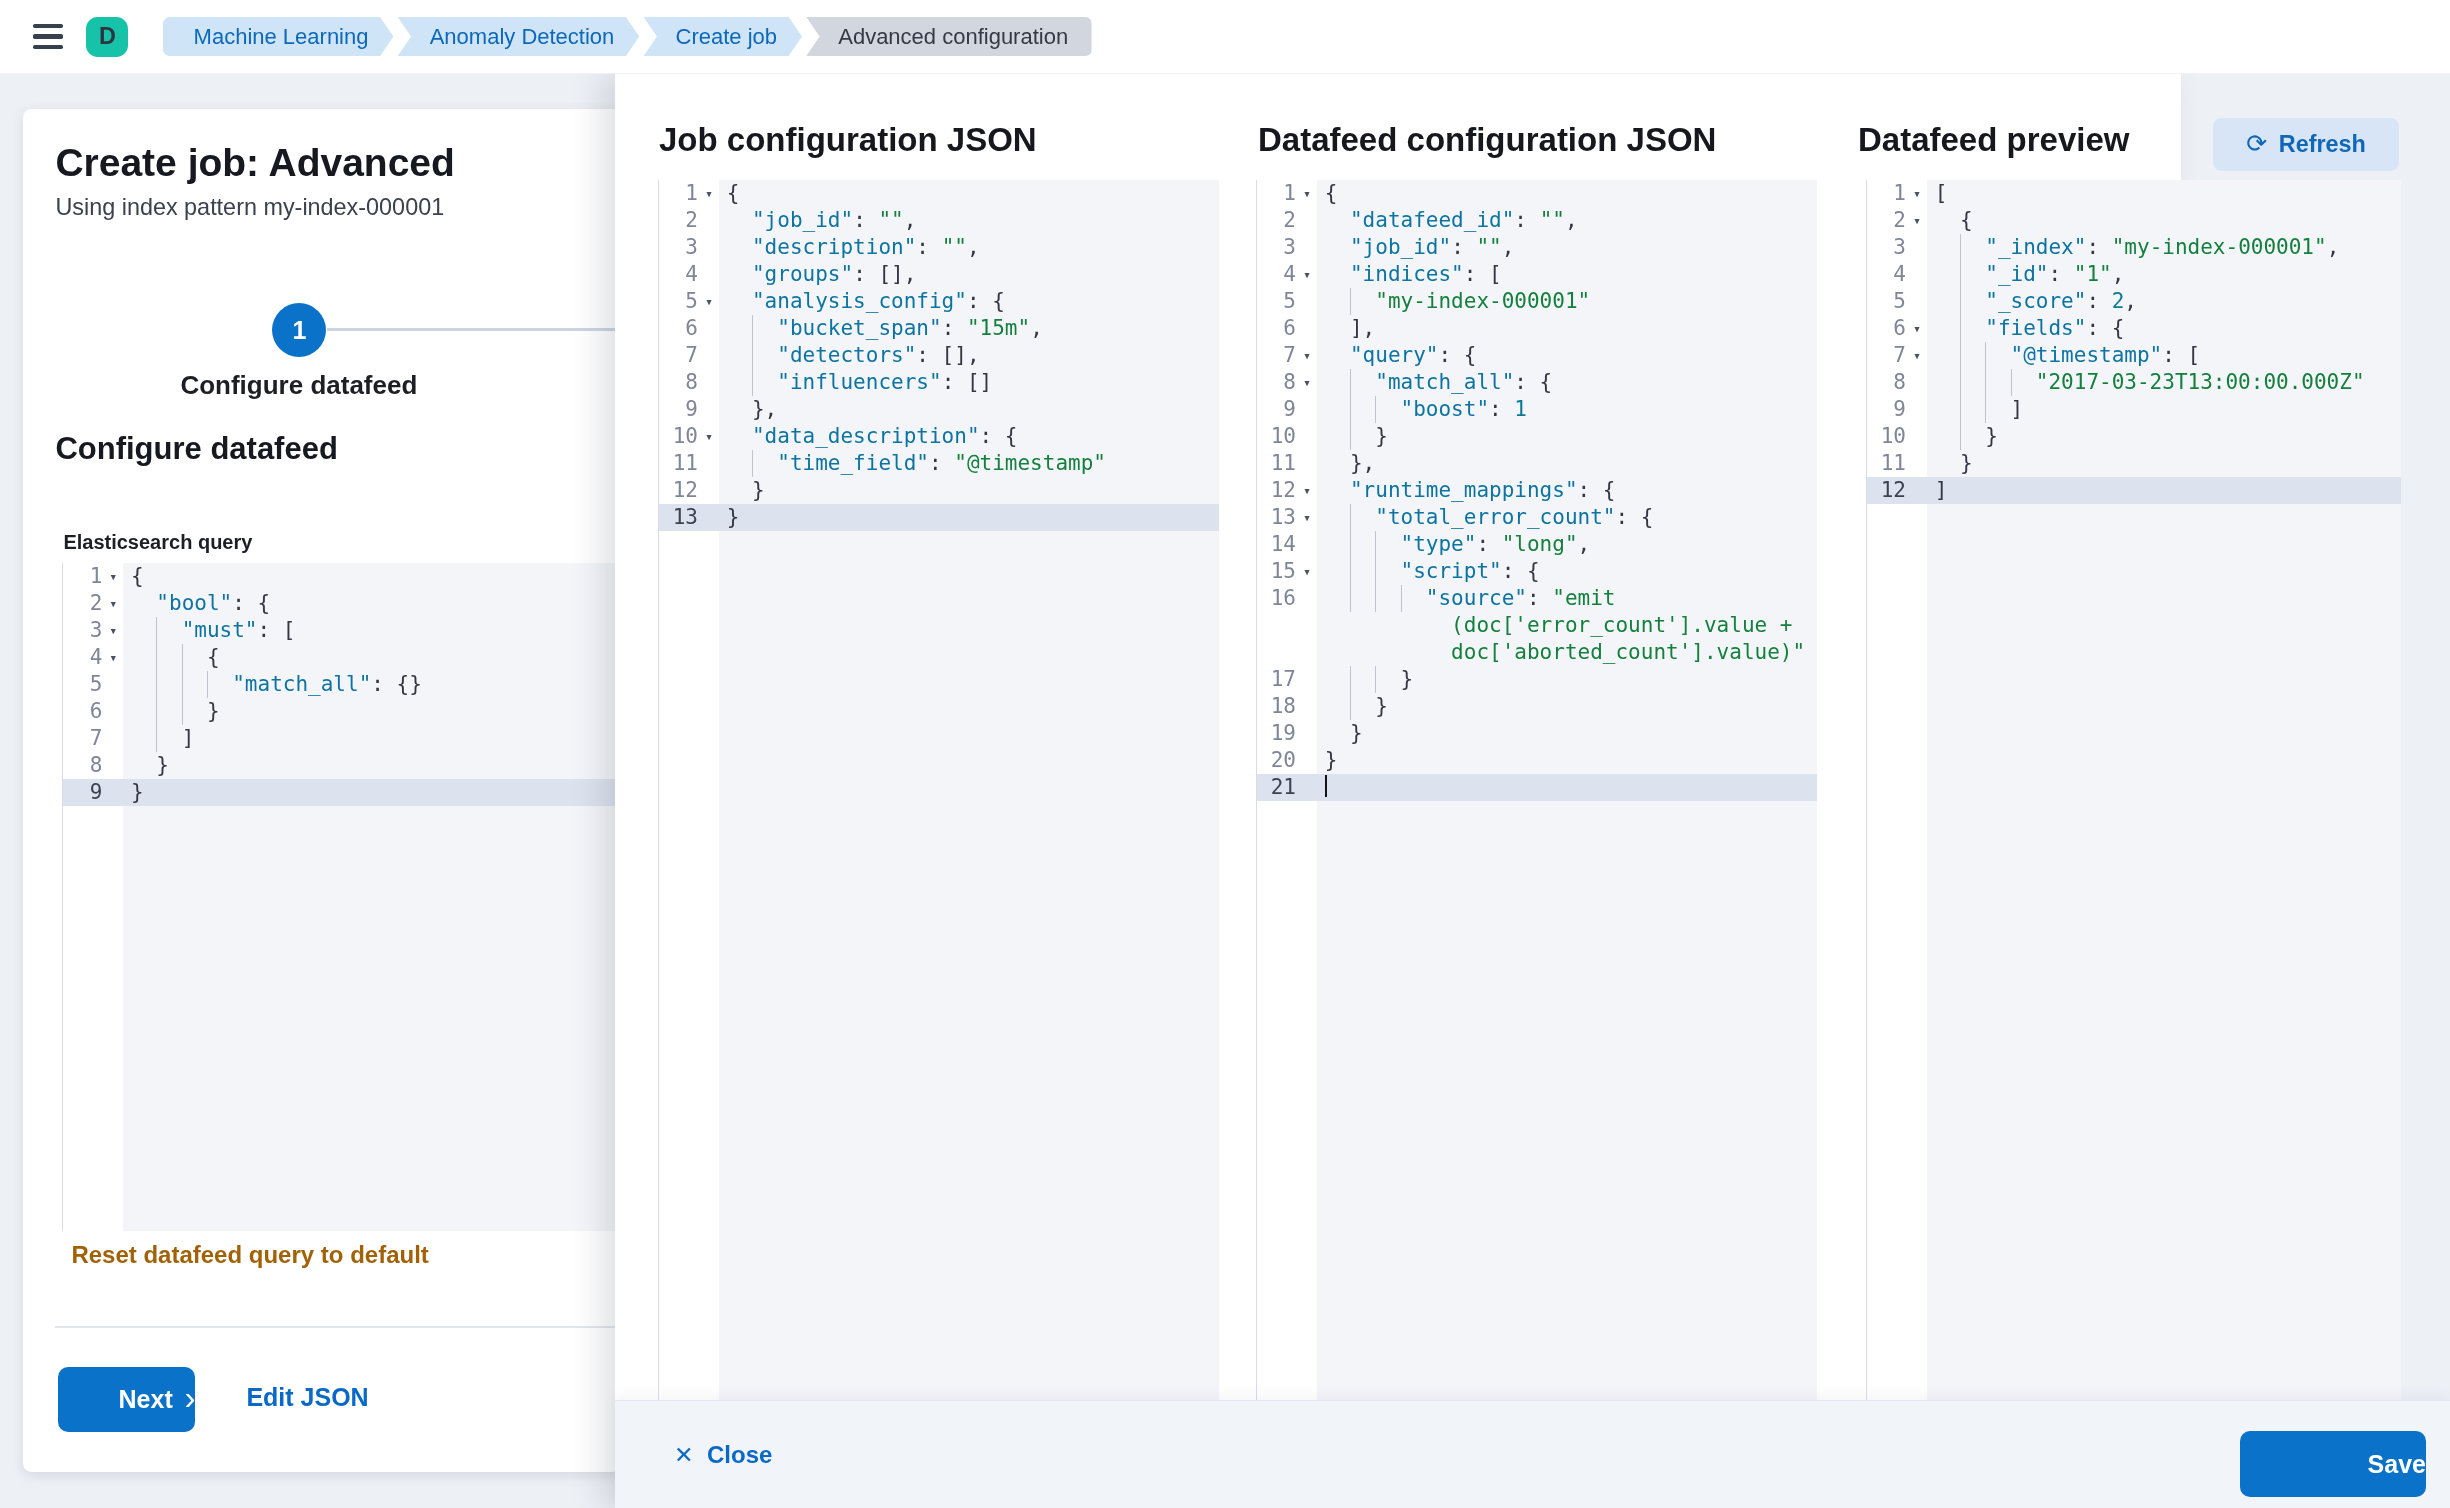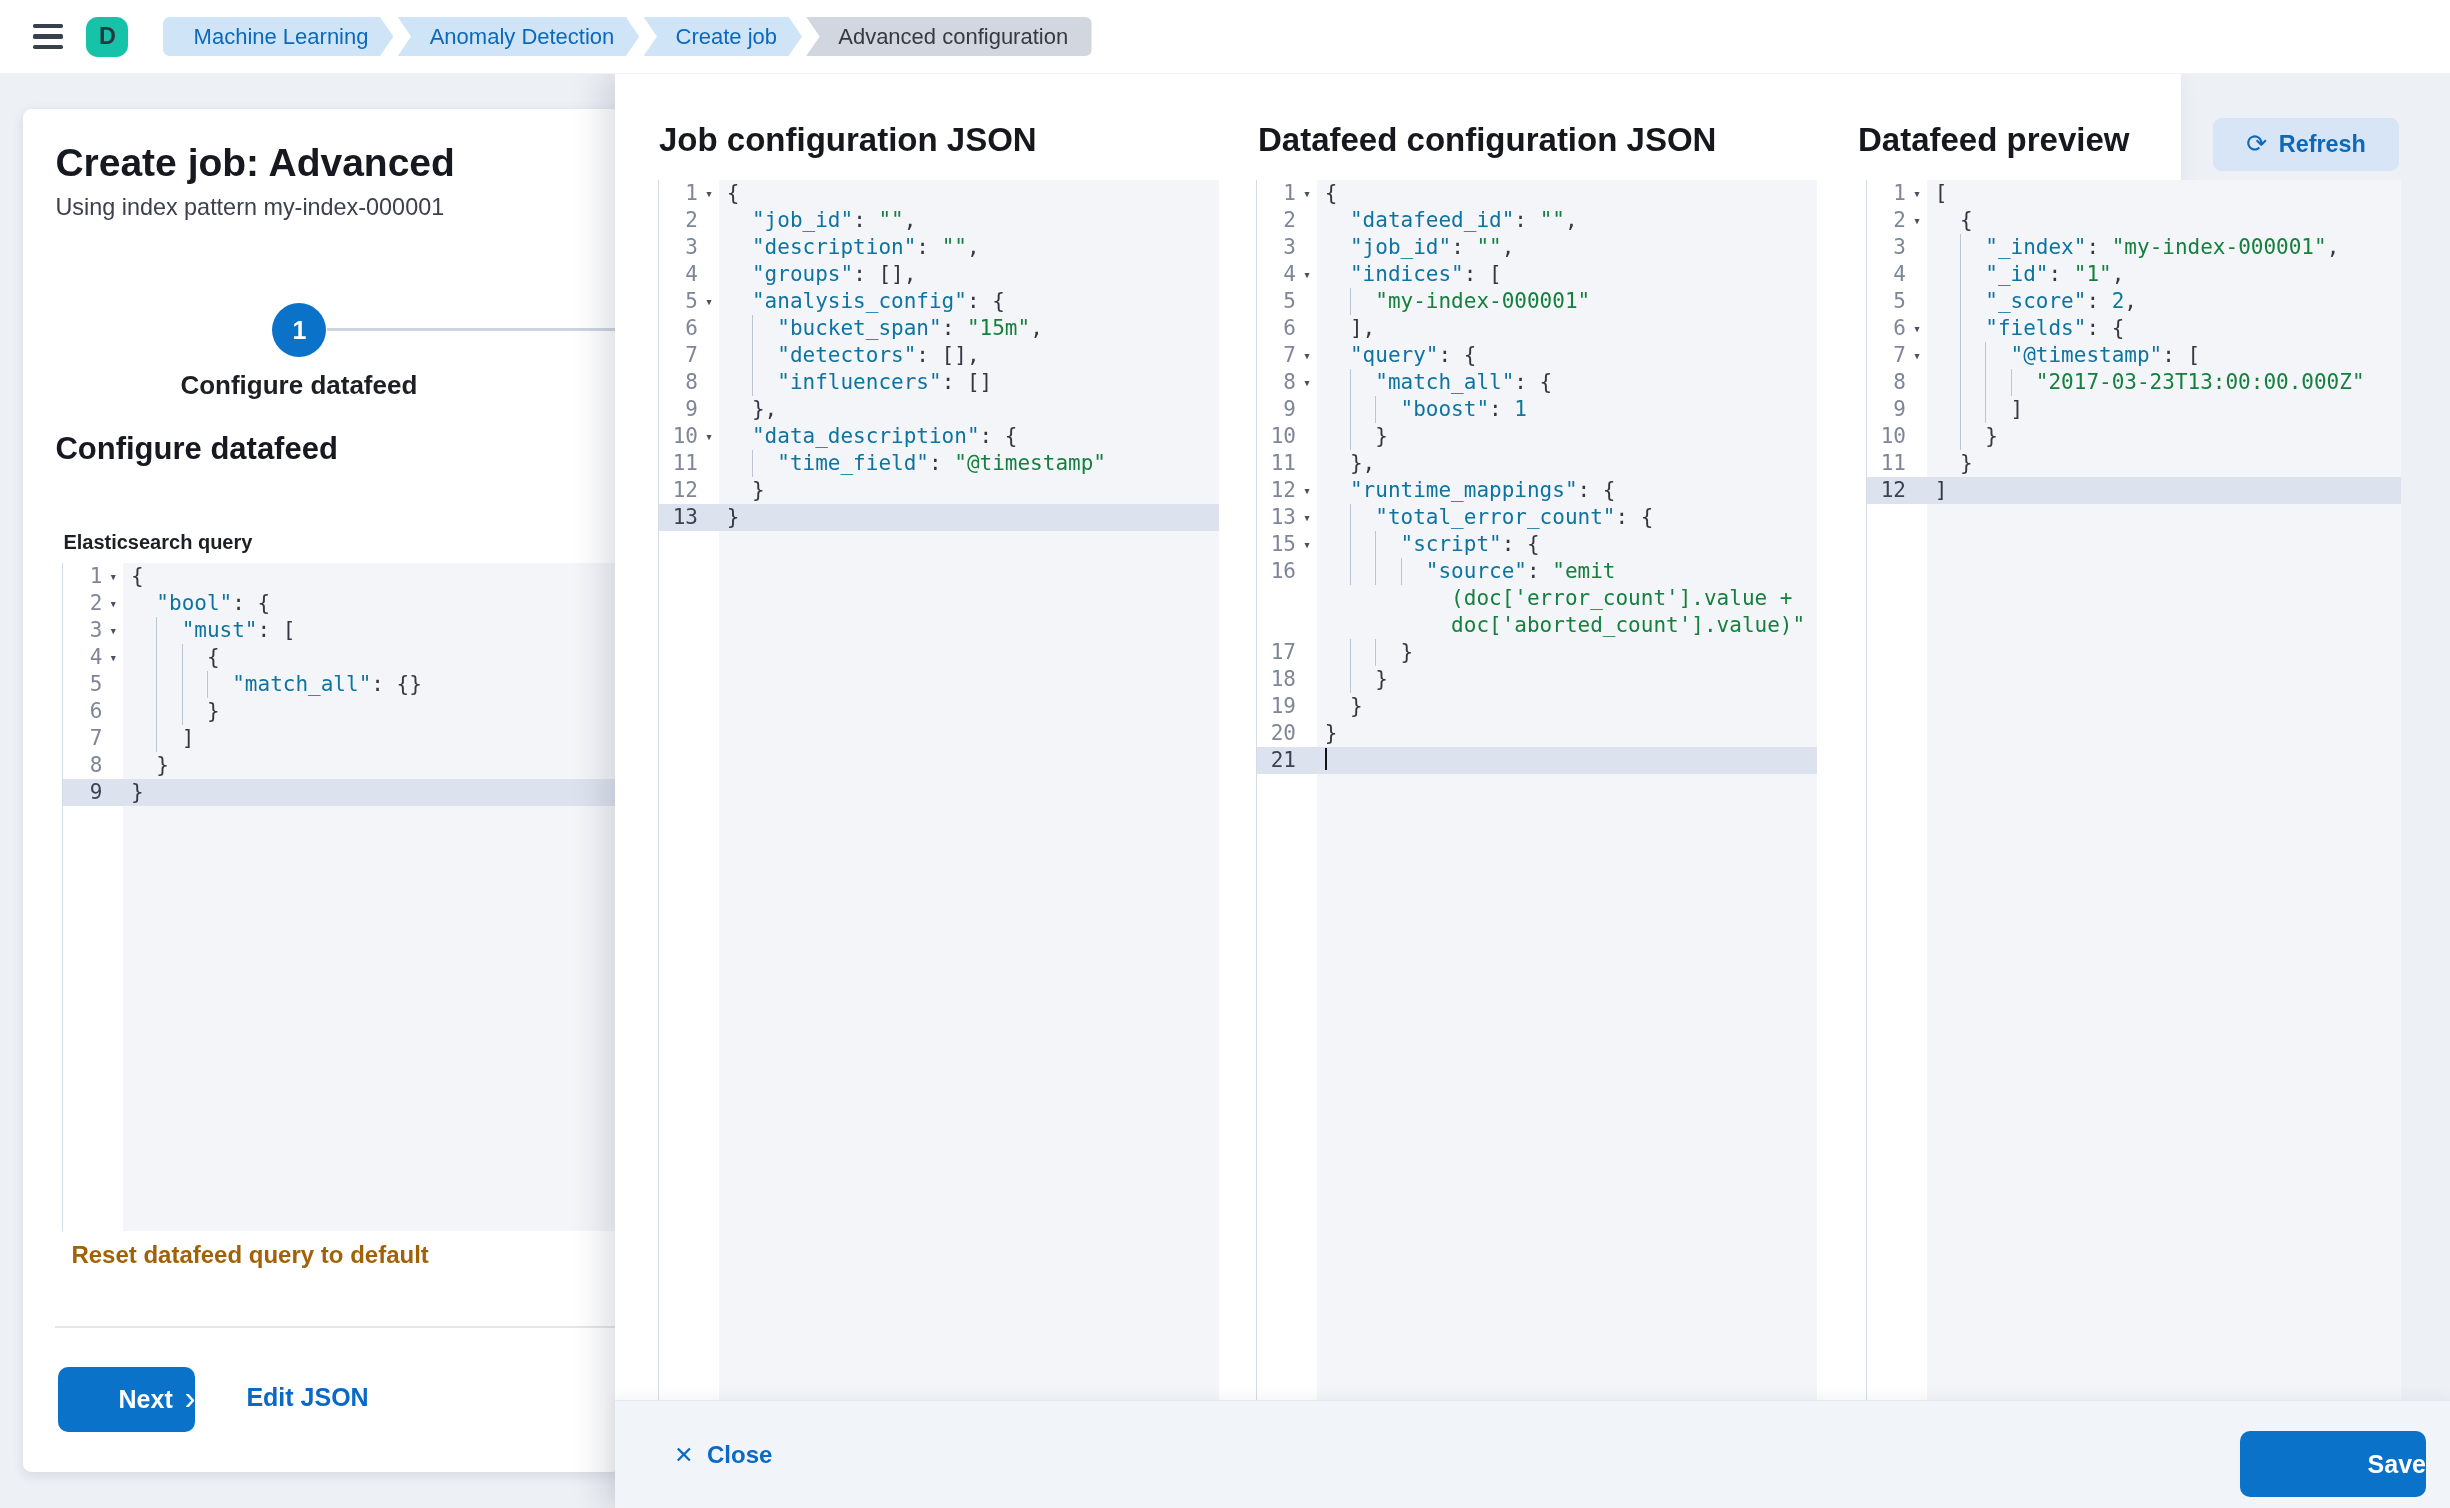--- a/index.html
+++ b/index.html
@@ -339,20 +339,25 @@
         <span class="ln">12</span>
         <span class="fold">▾</span>
         <span class="code"><span class="tk-w">  </span><span class="tk-k">"runtime_mappings"</span><span class="tk-p">: {</span></span>
       </div>
       <div class="crow">
         <span class="ln">13</span>
         <span class="fold">▾</span>
         <span class="code"><span class="tk-w">  </span><span class="tk-g">  </span><span class="tk-k">"total_error_count"</span><span class="tk-p">: {</span></span>
       </div>
       <div class="crow">
+        <span class="ln">14</span>
+        <span class="fold"></span>
+        <span class="code"><span class="tk-w">  </span><span class="tk-g">  </span><span class="tk-g">  </span><span class="tk-k">"type"</span><span class="tk-p">: </span><span class="tk-s">"long"</span><span class="tk-p">,</span></span>
+      </div>
+      <div class="crow">
         <span class="ln">15</span>
         <span class="fold">▾</span>
         <span class="code"><span class="tk-w">  </span><span class="tk-g">  </span><span class="tk-g">  </span><span class="tk-k">"script"</span><span class="tk-p">: {</span></span>
       </div>
       <div class="crow">
         <span class="ln">16</span>
         <span class="fold"></span>
         <span class="code"><span class="tk-w">  </span><span class="tk-g">  </span><span class="tk-g">  </span><span class="tk-g">  </span><span class="tk-k">"source"</span><span class="tk-p">: </span><span class="tk-s">"emit</span></span>
       </div>
       <div class="crow">

